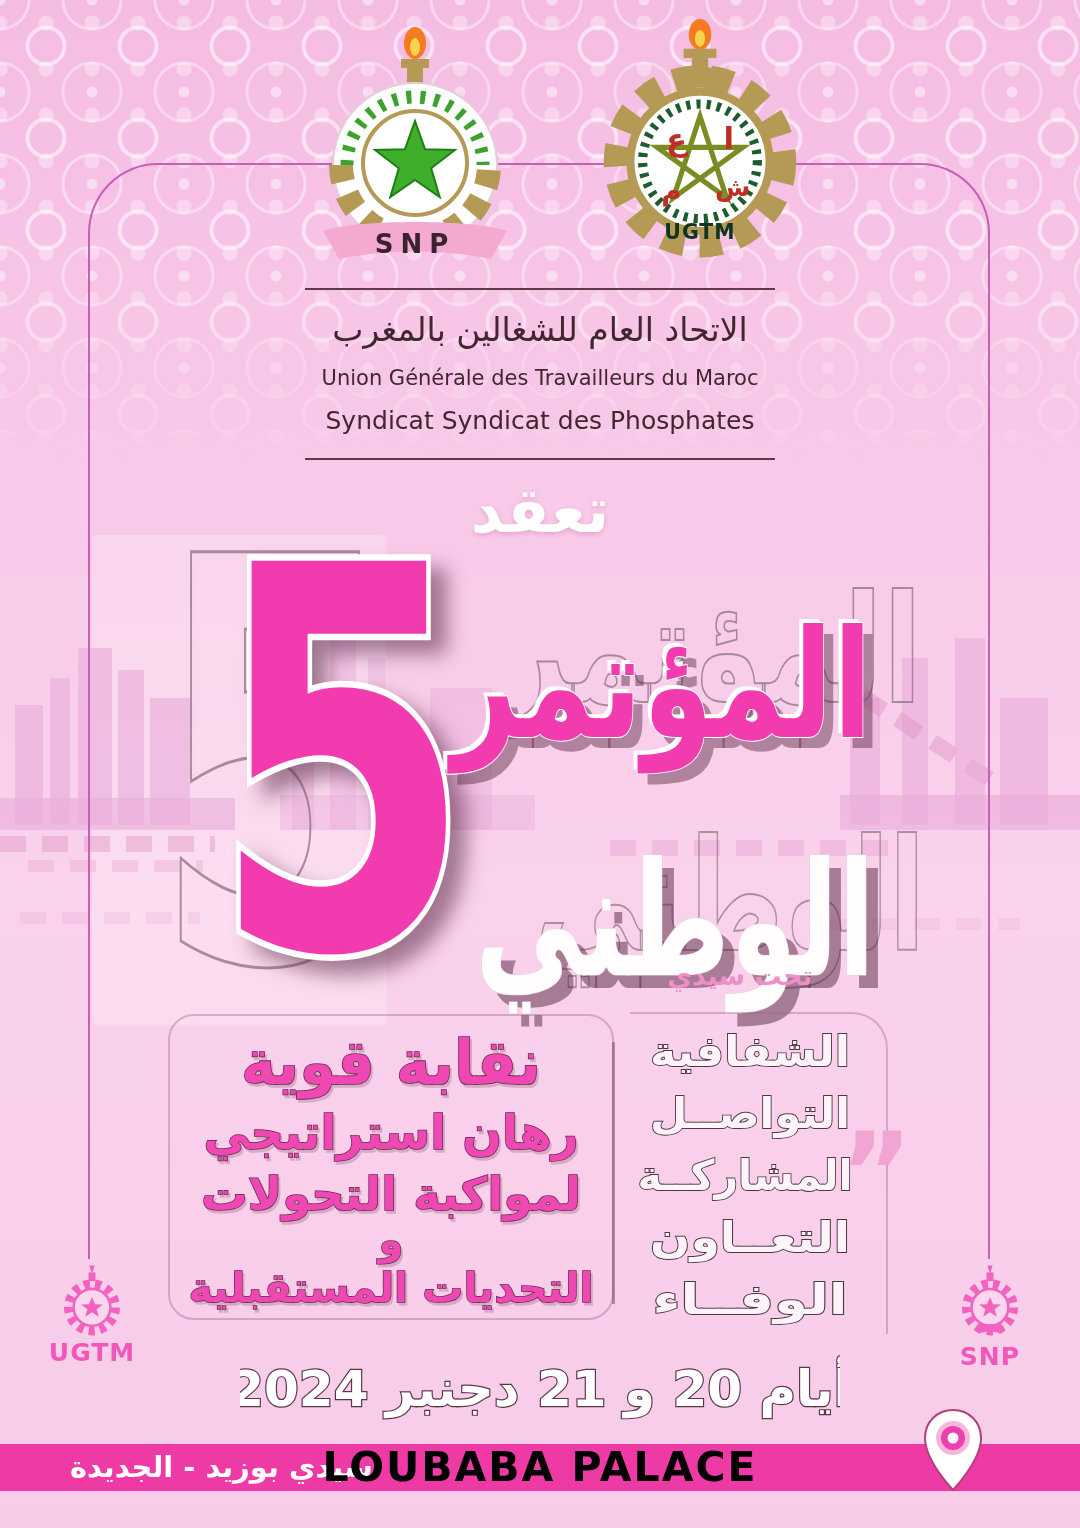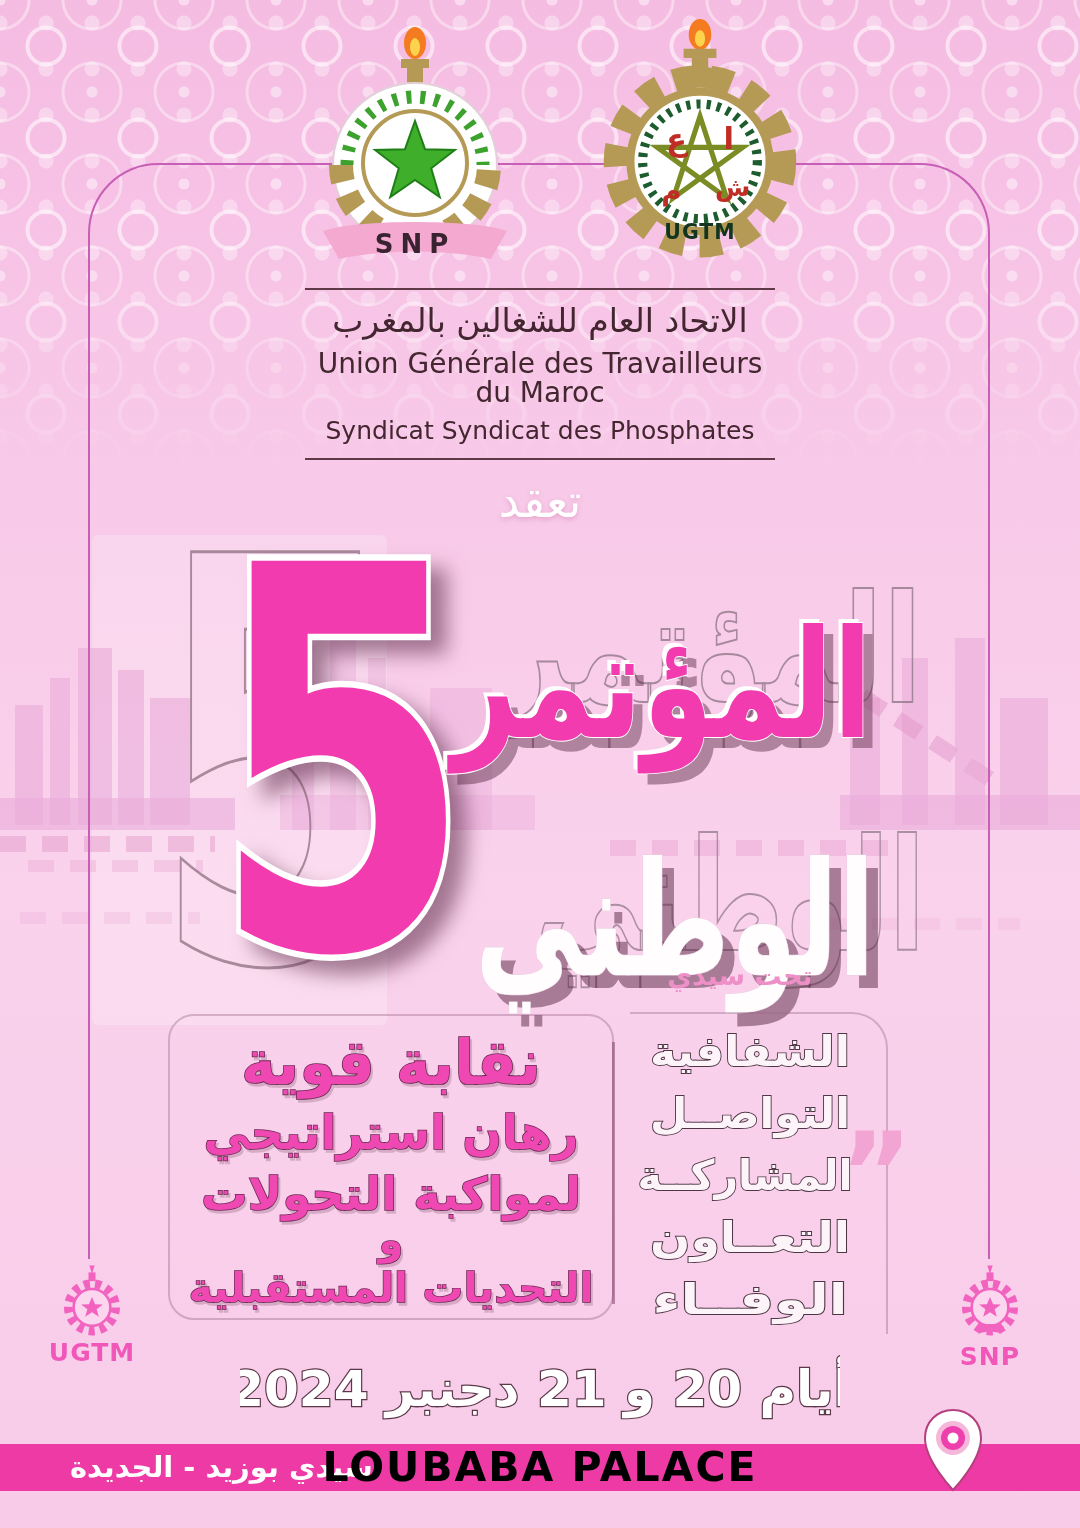--- a/index.html
+++ b/index.html
@@ -34,24 +34,24 @@
   .logo-snp{left:295px;top:25px;width:240px;height:250px;}
   .logo-ugtm{left:575px;top:18px;width:250px;height:256px;}
   .header{
     left:305px;top:288px;width:470px;height:172px;
     border-top:2px solid #5d3a46;border-bottom:2px solid #5d3a46;
     display:flex;flex-direction:column;justify-content:space-evenly;
     text-align:center;color:#43262f;padding:4px 0;position:absolute;
   }
   .header div{position:static;font-weight:normal;line-height:1.05;}
   .h-ar1{font-size:33px;}
-  .h-fr1{font-size:28px;}
+  .h-fr1{font-size:21px;}
   .h-ar2{font-size:31px;}
   .h-fr2{font-size:25px;}
-  .convenes{left:340px;top:474px;width:400px;text-align:center;font-size:46px;font-weight:normal;color:#ffffff;text-shadow:0 2px 5px rgba(205,120,170,.45);}
+  .convenes{left:340px;top:474px;width:400px;text-align:center;font-size:62px;font-weight:bold;color:#ffffff;text-shadow:0 2px 5px rgba(205,120,170,.45);}
   .num-svg{left:30px;top:510px;width:480px;height:560px;}
   .title-svg{left:425px;top:505px;width:600px;height:560px;}
   .under-banner{left:640px;top:960px;width:200px;text-align:center;font-size:27px;font-weight:bold;color:#ee8fc8;}
   .slogan-box{left:168px;top:1014px;width:446px;height:306px;border:2px solid rgba(155,105,140,.4);border-radius:26px;}
   .slogan-svg{left:166px;top:1022px;width:450px;height:295px;filter:drop-shadow(2px 3px 0 rgba(90,40,70,.22));}
   .divider{left:612px;top:1042px;width:3px;height:262px;background:rgba(130,70,110,.55);}
   .values-box{left:630px;top:1012px;width:258px;height:322px;border-top:2px solid rgba(155,105,140,.4);border-right:2px solid rgba(155,105,140,.4);border-radius:0 36px 0 0;}
   .values-svg{left:615px;top:1016px;width:270px;height:320px;}
   .quote{left:840px;top:1118px;font-size:110px;line-height:1;font-weight:bold;color:#f2a4d2;}
   .pendant{width:70px;height:86px;}

